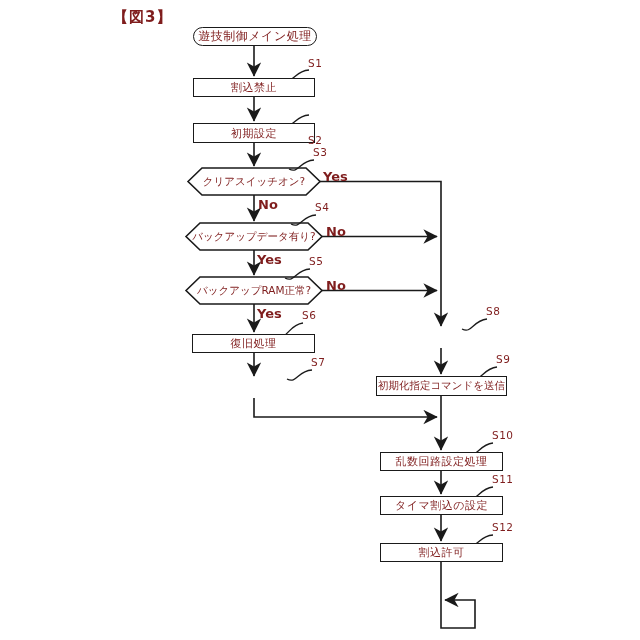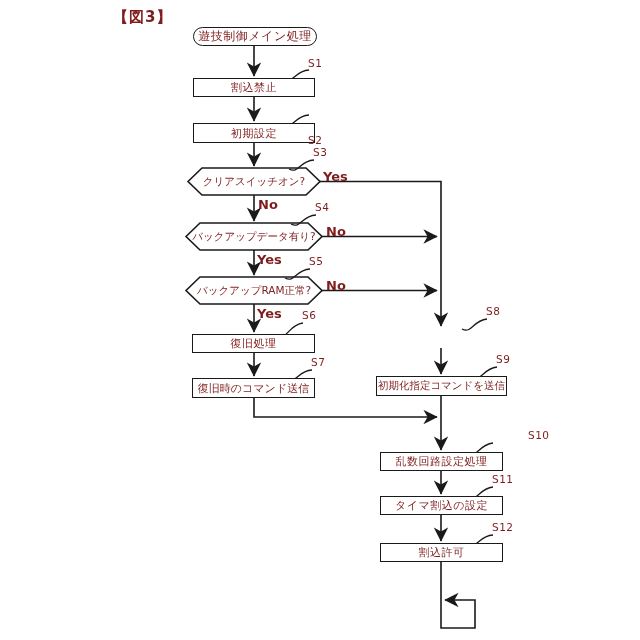--- a/index.html
+++ b/index.html
@@ -76,40 +76,39 @@
     </g>
   </svg>
 
   <div class="fig-label">【図3】</div>
 
   <div class="node terminal" style="left:193px;top:27px;width:124px;height:19px;">遊技制御メイン処理</div>
 
   <div class="node" style="left:193px;top:78px;width:122px;height:19px;">割込禁止</div>
   <div class="node" style="left:193px;top:123px;width:122px;height:20px;">初期設定</div>
   <div class="node" style="left:192px;top:334px;width:123px;height:19px;">復旧処理</div>
-  <div class="node" style="left:192px;top:378px;width:123px;height:20px;letter-spacing:0;">復旧時のコマンド送信</div>
   <div class="node" style="left:376px;top:376px;width:131px;height:20px;font-size:10.5px;letter-spacing:0;">初期化指定コマンドを送信</div>
   <div class="node" style="left:380px;top:452px;width:123px;height:19px;">乱数回路設定処理</div>
   <div class="node" style="left:380px;top:496px;width:123px;height:19px;">タイマ割込の設定</div>
   <div class="node" style="left:380px;top:543px;width:123px;height:19px;">割込許可</div>
 
   <div class="hextext" style="left:188px;top:168px;width:132px;height:27px;">クリアスイッチオン?</div>
   <div class="hextext" style="left:186px;top:223px;width:136px;height:27px;">バックアップデータ有り?</div>
   <div class="hextext" style="left:186px;top:277px;width:136px;height:27px;">バックアップRAM正常?</div>
 
   <div class="ref" style="left:308px;top:57px;">S1</div>
   <div class="ref" style="left:308px;top:102px;margin-top:32px;">S2</div>
   <div class="ref" style="left:313px;top:146px;">S3</div>
   <div class="ref" style="left:315px;top:201px;">S4</div>
   <div class="ref" style="left:309px;top:255px;">S5</div>
   <div class="ref" style="left:302px;top:309px;">S6</div>
   <div class="ref" style="left:311px;top:356px;">S7</div>
   <div class="ref" style="left:486px;top:305px;">S8</div>
   <div class="ref" style="left:496px;top:353px;">S9</div>
-  <div class="ref" style="left:492px;top:429px;margin-left:36px;">S10</div>
+  <div class="ref" style="left:492px;top:429px;">S10</div>
   <div class="ref" style="left:492px;top:473px;">S11</div>
   <div class="ref" style="left:492px;top:521px;">S12</div>
 
   <div class="edgelbl" style="left:323px;top:169px;">Yes</div>
   <div class="edgelbl" style="left:258px;top:197px;">No</div>
   <div class="edgelbl" style="left:326px;top:224px;">No</div>
   <div class="edgelbl" style="left:257px;top:252px;">Yes</div>
   <div class="edgelbl" style="left:326px;top:278px;">No</div>
   <div class="edgelbl" style="left:257px;top:306px;">Yes</div>
 

